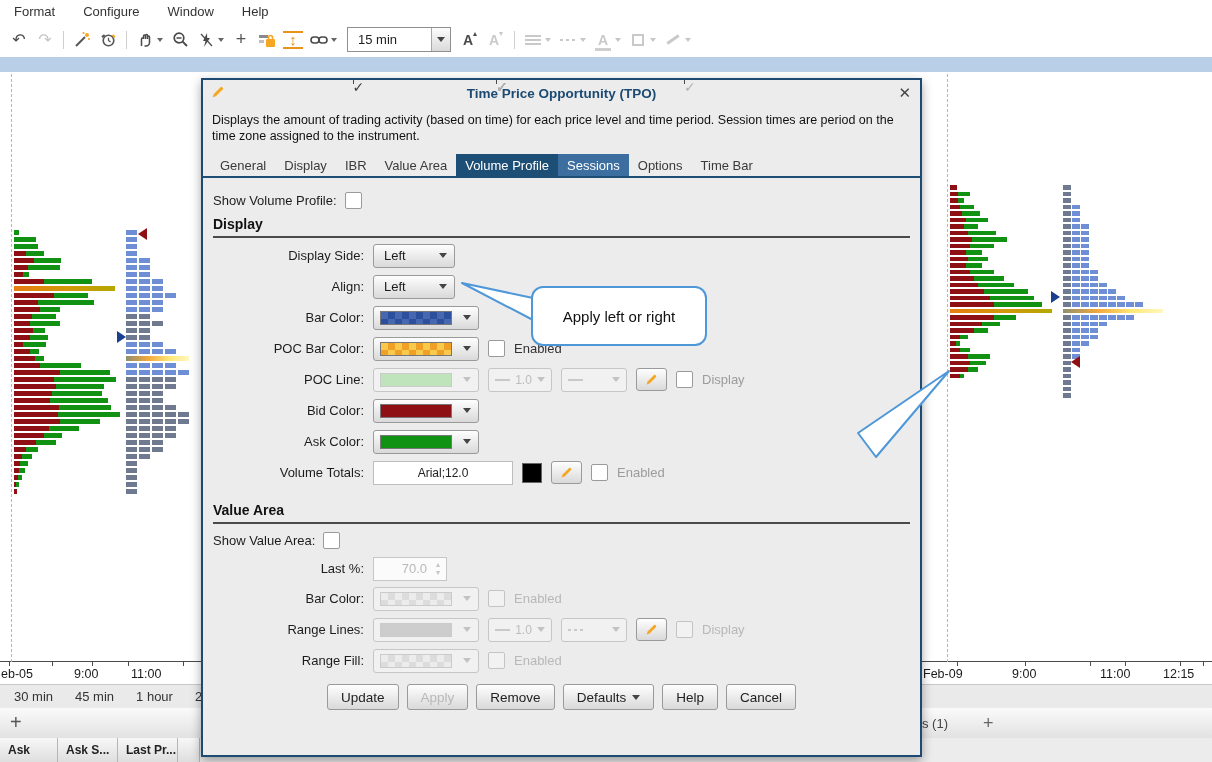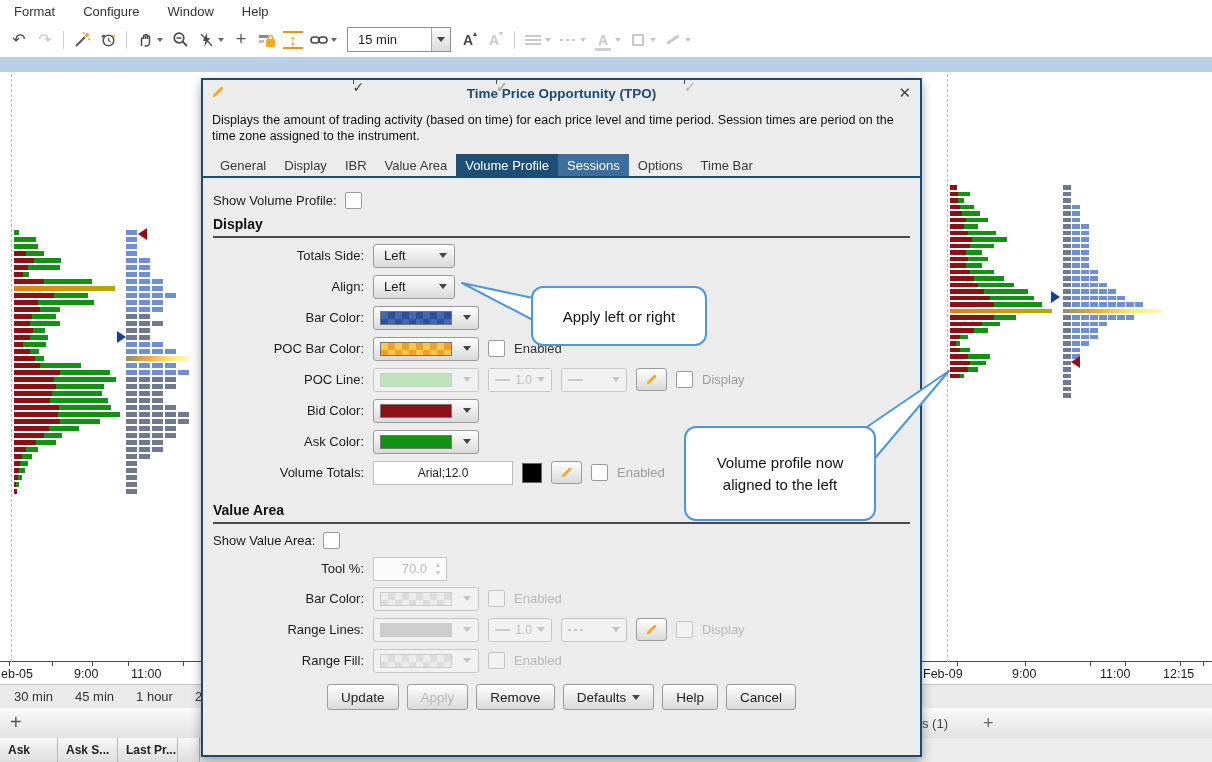--- a/index.html
+++ b/index.html
@@ -633,21 +633,21 @@
         <span class="ilabel">Show Volume Profile:</span>
         <span class="cb checked">
             <span class="tick">✓</span>
           </span>
       </div>
 
       <div class="sechead">Display</div>
       <div class="hr"></div>
 
       <div class="frow">
-        <div class="flabel">Totals Side:</div>
+        <div class="flabel">Display Side:</div>
         <div class="fctl">
           <div class="btnlike dd w82">
             <span class="ddtext">Left</span>
             <span class="caret"></span>
           </div>
         </div>
       </div>
 
       <div class="frow">
         <div class="flabel">Align:</div>
@@ -748,21 +748,21 @@
 
       <div class="sechead mt">Value Area</div>
       <div class="hr"></div>
 
       <div class="inlrow">
         <span class="ilabel">Show Value Area:</span>
         <span class="cb"></span>
       </div>
 
       <div class="frow h29">
-        <div class="flabel">Tool %:</div>
+        <div class="flabel">Last %:</div>
         <div class="fctl">
           <div class="spin dis">
             <span class="spinval">70.0</span>
             <span class="spinbtns">
                 <span>▲</span>
                 <span>▼</span>
               </span>
           </div>
         </div>
       </div>
@@ -838,17 +838,14 @@
   </div>
 
   <svg id="tails" width="1212" height="762">
     <polygon points="533,298 462,283 533,320" fill="#ffffff" stroke="#4e97d9" stroke-width="2" stroke-linejoin="round"></polygon>
     <polygon points="858,433 949,371 876,457" fill="#ffffff" stroke="#4e97d9" stroke-width="2" stroke-linejoin="round"></polygon>
   </svg>
 
   <div class="bubble" id="bubble1">
       <span>Apply left or right</span>
     </div>
-  <div class="bubble" id="bubble2">
-      <span>Volume profile now aligned to the left</span>
-    </div>
 
 </div>
 
 </body></html>

